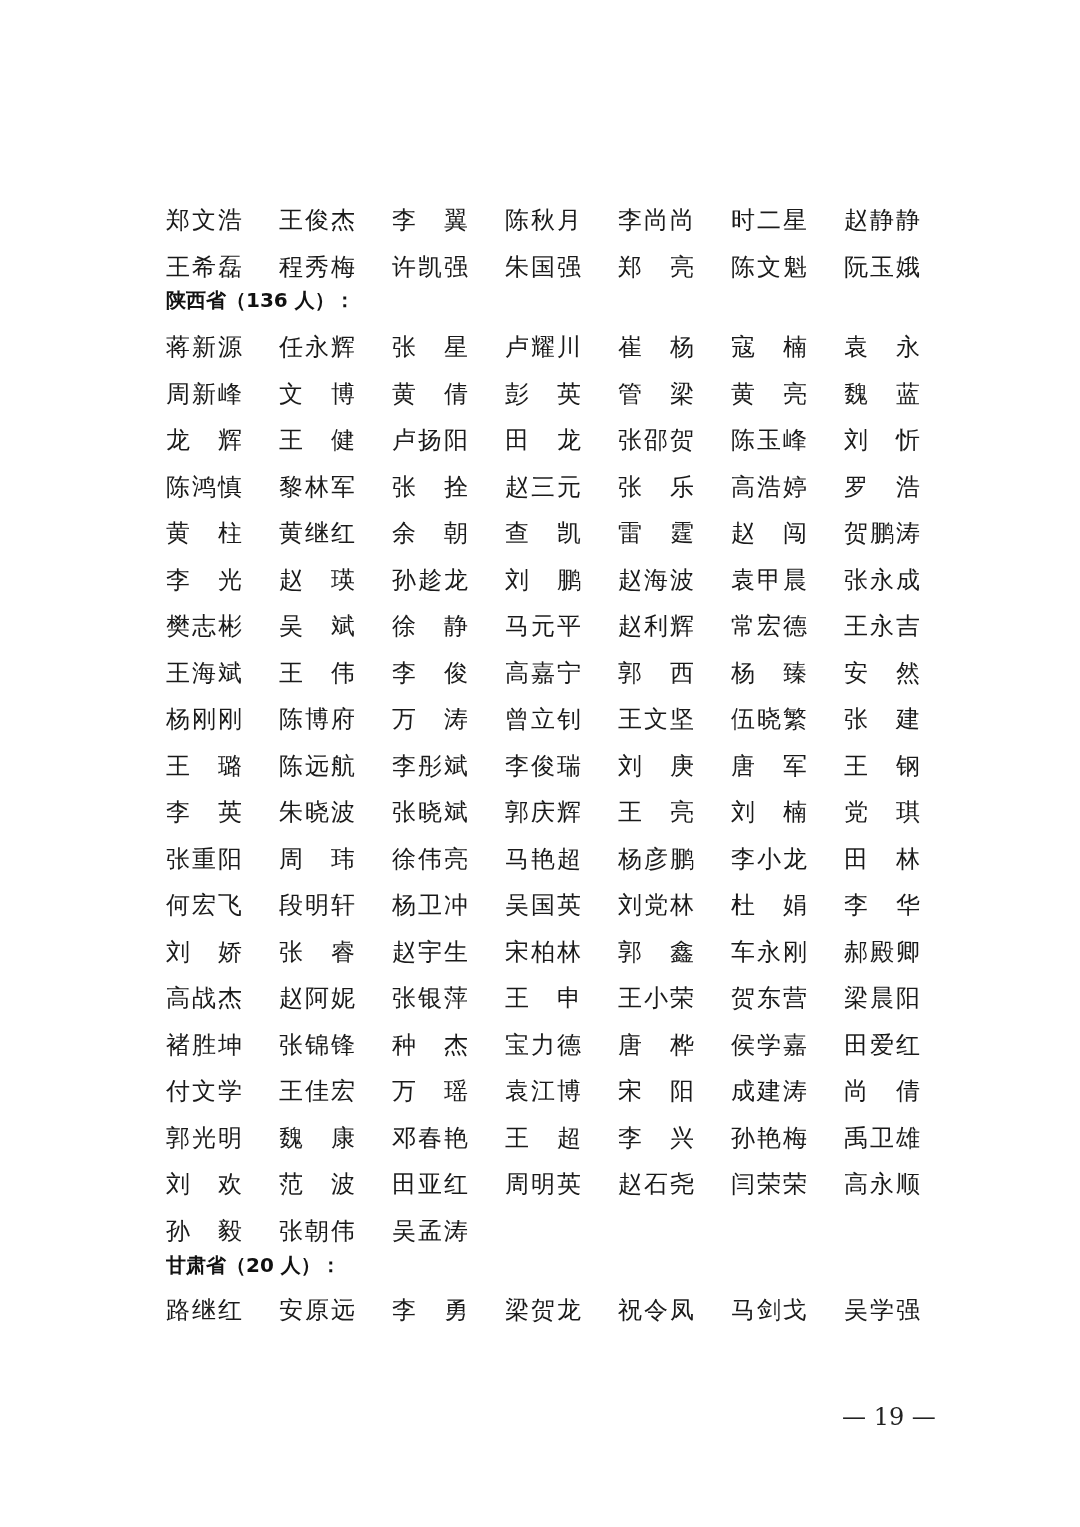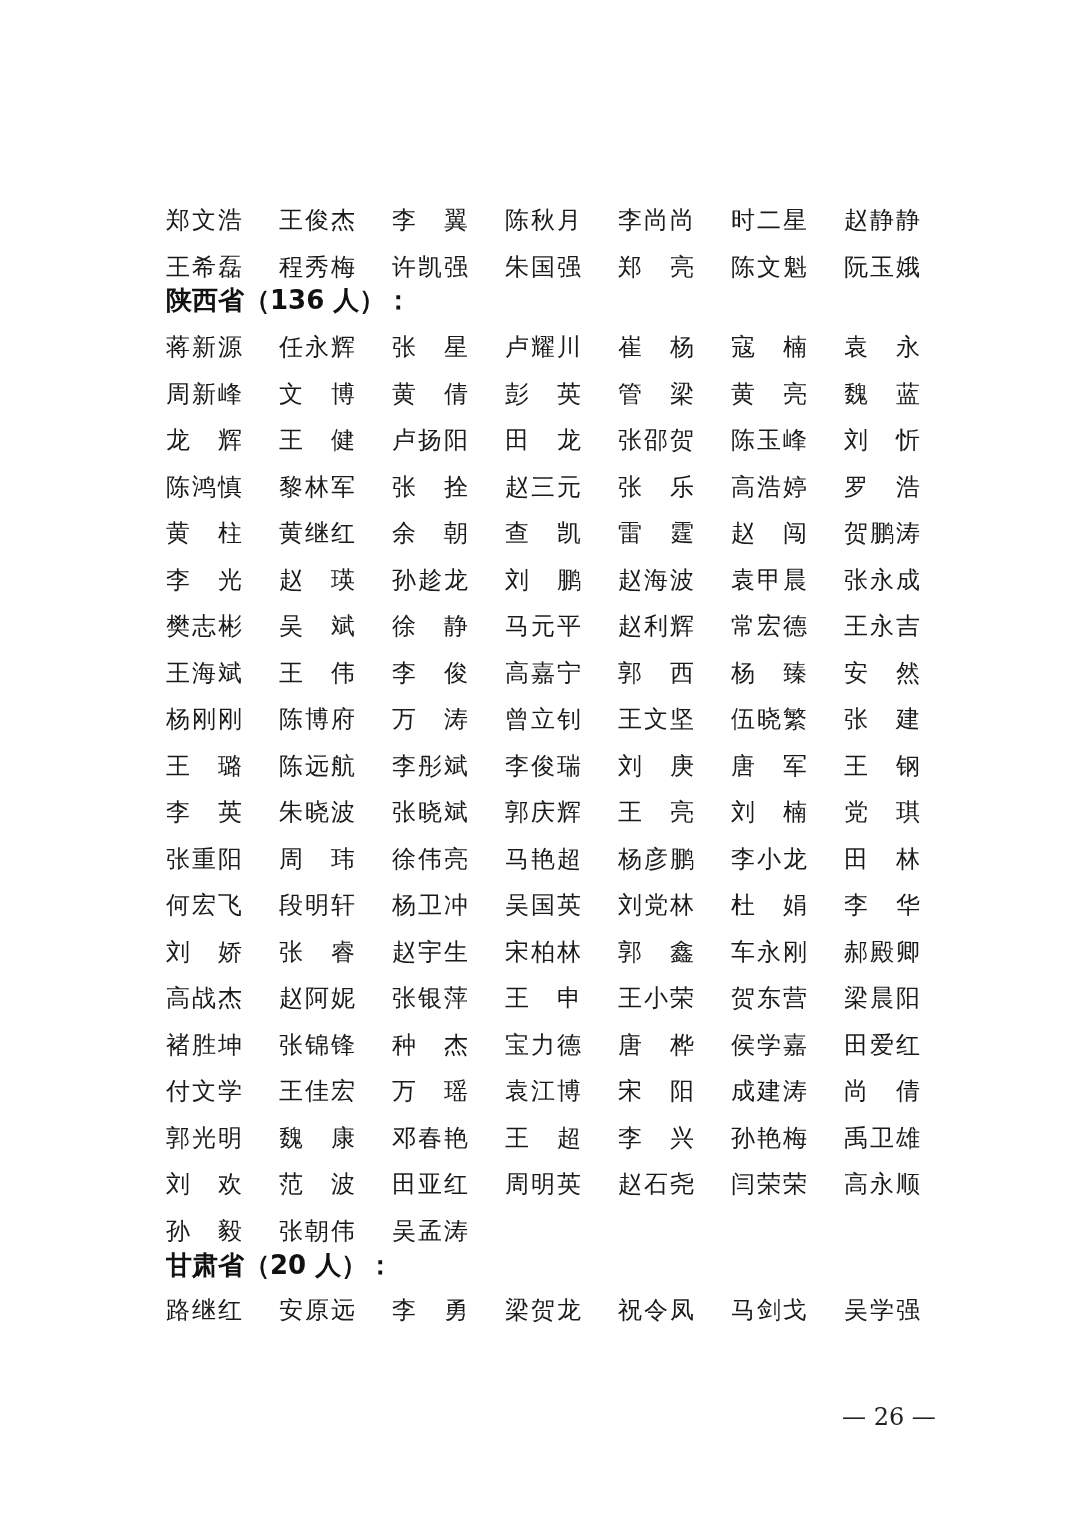--- a/index.html
+++ b/index.html
@@ -13,21 +13,21 @@
     .row { position: relative; height: 46.5px; }
     .name {
       position: absolute; top: 0; width: 76px;
       font-size: 24px; line-height: 30px;
       display: flex; justify-content: space-between;
       letter-spacing: 0;
     }
     .heading {
       position: absolute; left: 166px;
       font-family: "DejaVu Sans", "Liberation Sans", sans-serif;
-      font-weight: bold; font-size: 26px; line-height: 30px; color: #111;
+      font-weight: bold; font-size: 20px; line-height: 30px; color: #111;
     }
     .page-number {
       position: absolute; left: 842px; top: 1402px;
       font-size: 24px; line-height: 30px; color: #222;
     }
   </style>
 </head>
 <body>
 
 <div class="page">
@@ -799,14 +799,14 @@
           <span>剑</span>
           <span>戈</span>
         </div>
         <div class="name" style="left: 678px;">
           <span>吴</span>
           <span>学</span>
           <span>强</span>
         </div>
       </div>
     </div>
-  <div class="page-number">— 26 —</div>
+  <div class="page-number">— 19 —</div>
 </div>
 
 </body></html>

